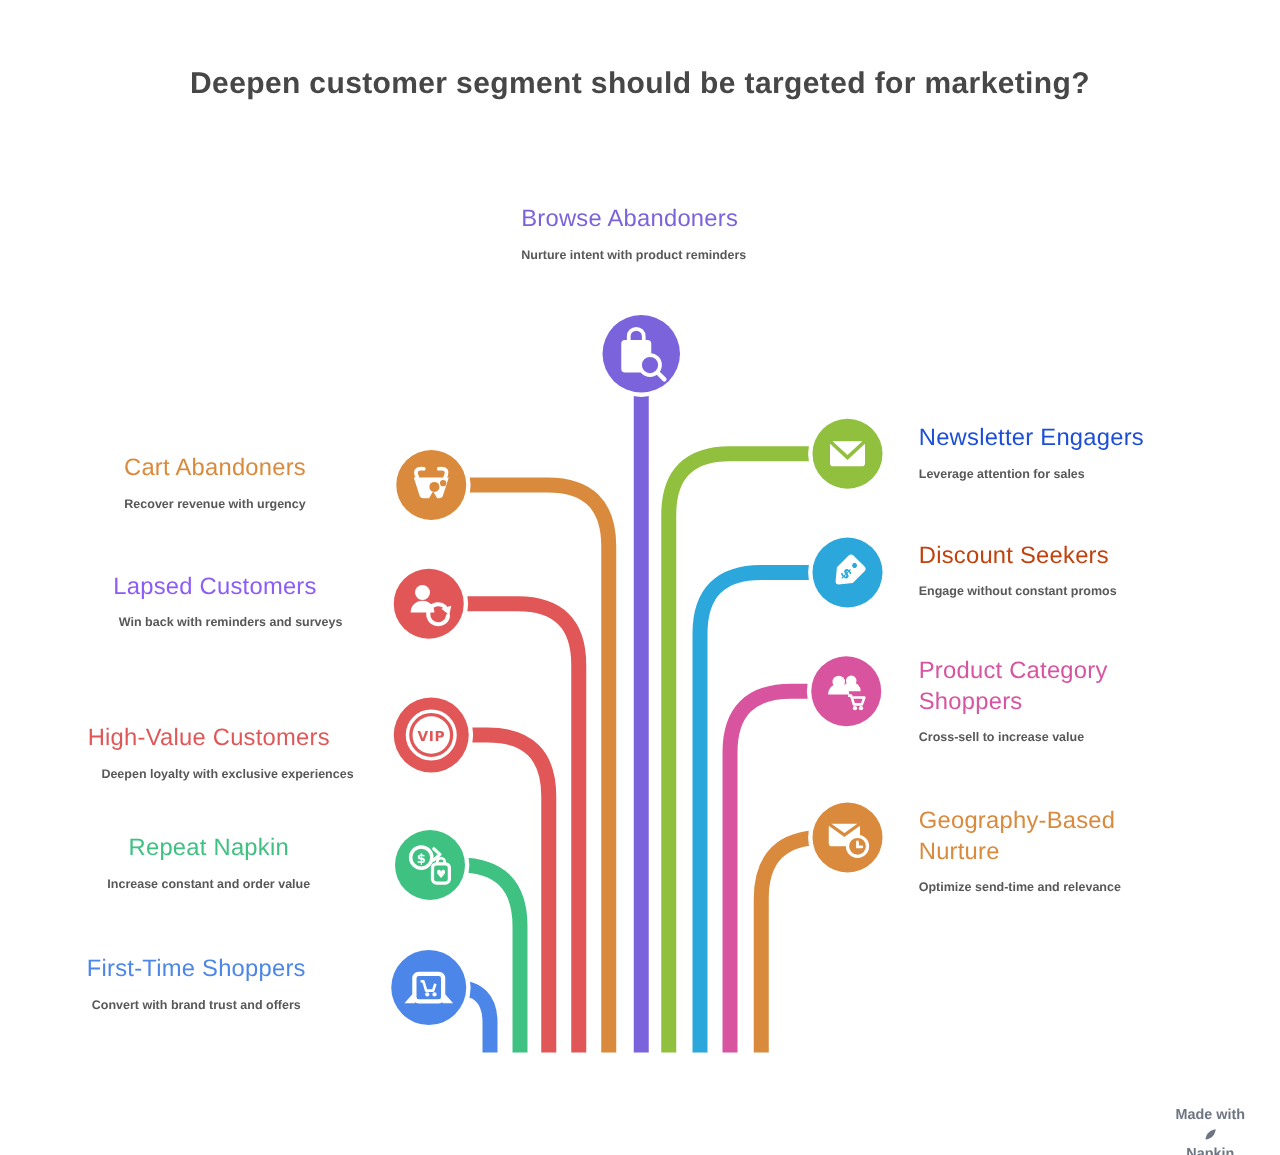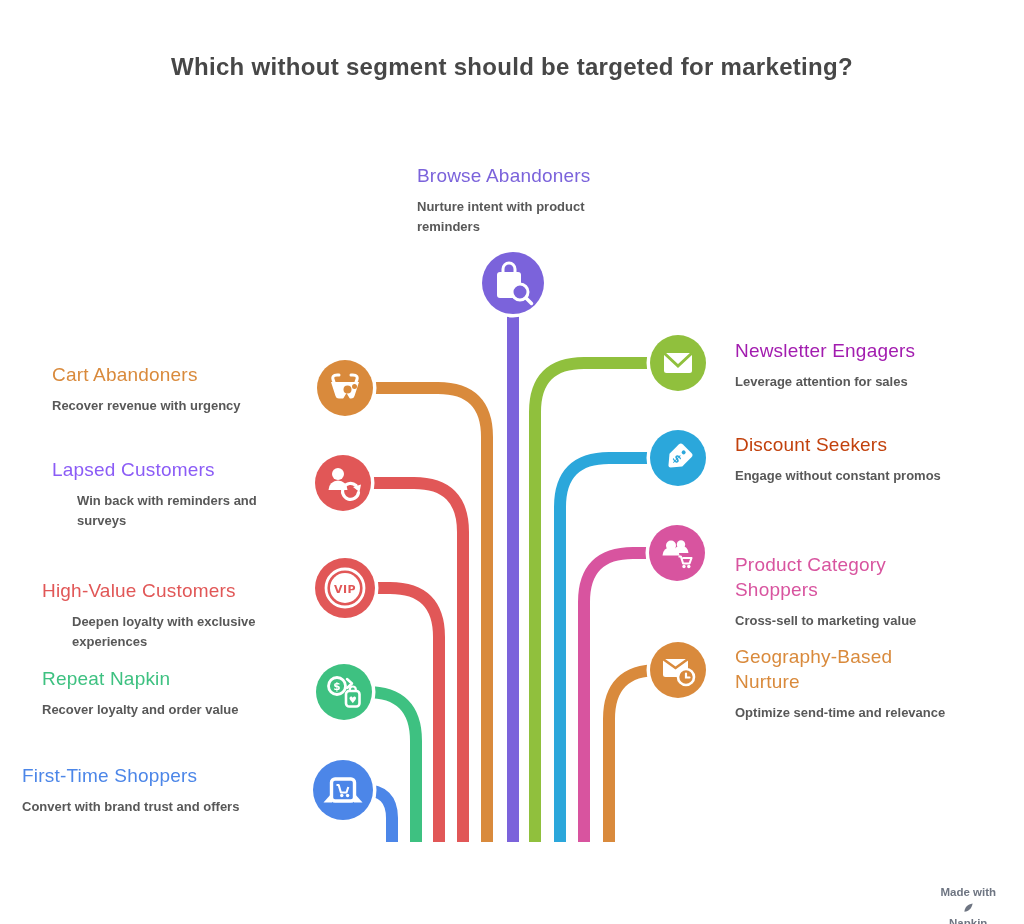--- a/index.html
+++ b/index.html
@@ -6,35 +6,35 @@
   .canvas{
     position:relative;width:1024px;height:924px;background:#ffffff;
     font-family:"Liberation Sans",sans-serif;overflow:hidden;
   }
   .main-title{
     position:absolute;top:53px;left:0;width:100%;text-align:center;
     font-size:24px;font-weight:bold;color:#474747;letter-spacing:.3px;
   }
   .svg-layer{position:absolute;left:0;top:0;}
   .entry{position:absolute;}
-  .entry.left{text-align:left;}
+  .entry.left{text-align:center;}
   .seg-title{font-size:19px;font-weight:normal;line-height:1.32;letter-spacing:.2px;}
-  .seg-desc{font-size:13px;color:#585858;line-height:1.5;margin-top:9px;font-weight:600;}
+  .seg-desc{font-size:10px;color:#585858;line-height:1.5;margin-top:9px;font-weight:600;}
   .watermark{
     position:absolute;top:886px;right:28px;display:flex;align-items:center;gap:4px;
     font-size:11.5px;font-weight:bold;color:#6E7582;flex-direction:column;
   }
   svg text{font-family:"DejaVu Sans","Liberation Sans",sans-serif;}
 </style>
 </head>
 <body>
 
 <div class="canvas">
 
-  <div class="main-title">Which without segment should be targeted for marketing?</div>
+  <div class="main-title">Deepen customer segment should be targeted for marketing?</div>
 
   <svg class="svg-layer" width="1024" height="924" viewBox="0 0 1024 924">
 
     <g fill="none">
       <path d="M513 300 L513 845" stroke="#fff" stroke-width="19"></path>
       <path d="M513 300 L513 842" stroke-width="12" stroke="#7B63DB"></path>
     </g>
     <g fill="none">
       <path d="M345 388 L438 388 Q487 388 487 437 L487 845" stroke="#fff" stroke-width="19"></path>
       <path d="M345 388 L438 388 Q487 388 487 437 L487 842" stroke-width="12" stroke="#D98A3C"></path>
@@ -185,41 +185,41 @@
     <div class="seg-desc" style="width:215px;margin-left:auto">Win back with reminders and surveys</div>
   </div>
 
   <div class="entry left" style="right:732px;top:562px;width:250px">
     <div class="seg-title" style="white-space: nowrap; color: rgb(225, 87, 87); margin-top: 16px;">High-Value Customers</div>
     <div class="seg-desc" style="width:220px;margin-left:auto">Deepen loyalty with exclusive experiences</div>
   </div>
 
   <div class="entry left" style="right:732px;top:666px;width:250px">
     <div class="seg-title" style="white-space: nowrap; color: rgb(62, 193, 129);">Repeat Napkin</div>
-    <div class="seg-desc">Recover loyalty and order value</div>
+    <div class="seg-desc">Increase constant and order value</div>
   </div>
 
   <div class="entry left" style="right:732px;top:763px;width:270px">
     <div class="seg-title" style="white-space: nowrap; color: rgb(76, 134, 232);">First-Time Shoppers</div>
     <div class="seg-desc">Convert with brand trust and offers</div>
   </div>
 
   <div class="entry" style="left:735px;top:338px;width:240px">
-    <div class="seg-title" style="white-space: nowrap; color: #a21caf;">Newsletter Engagers</div>
+    <div class="seg-title" style="white-space: nowrap; color: #1d4ed8;">Newsletter Engagers</div>
     <div class="seg-desc">Leverage attention for sales</div>
   </div>
 
   <div class="entry" style="left:735px;top:432px;width:250px">
     <div class="seg-title" style="white-space: nowrap; color: #c2410c;">Discount Seekers</div>
     <div class="seg-desc">Engage without constant promos</div>
   </div>
 
   <div class="entry" style="left:735px;top:524px;width:250px">
-    <div class="seg-title" style="width: 185px; color: rgb(216, 84, 159); margin-top: 28px;">Product Category Shoppers</div>
-    <div class="seg-desc">Cross-sell to marketing value</div>
+    <div class="seg-title" style="width: 185px; color: rgb(216, 84, 159);">Product Category Shoppers</div>
+    <div class="seg-desc">Cross-sell to increase value</div>
   </div>
 
   <div class="entry" style="left:735px;top:644px;width:250px">
     <div class="seg-title" style="width: 200px; color: rgb(217, 138, 60);">Geography-Based Nurture</div>
     <div class="seg-desc">Optimize send-time and relevance</div>
   </div>
 
   <div class="watermark">
     <span>Made with</span>
     <svg width="11" height="11" viewBox="0 0 12 12">

